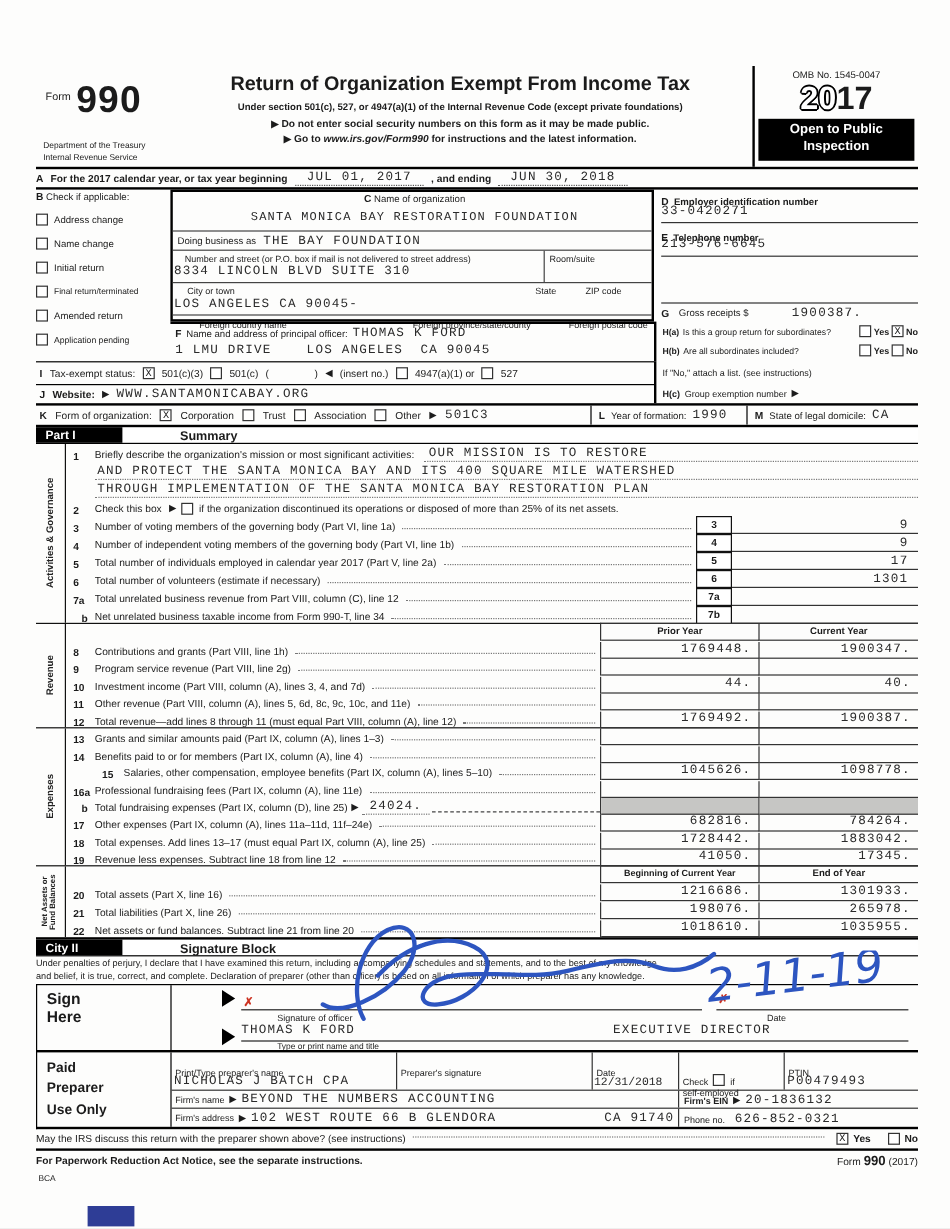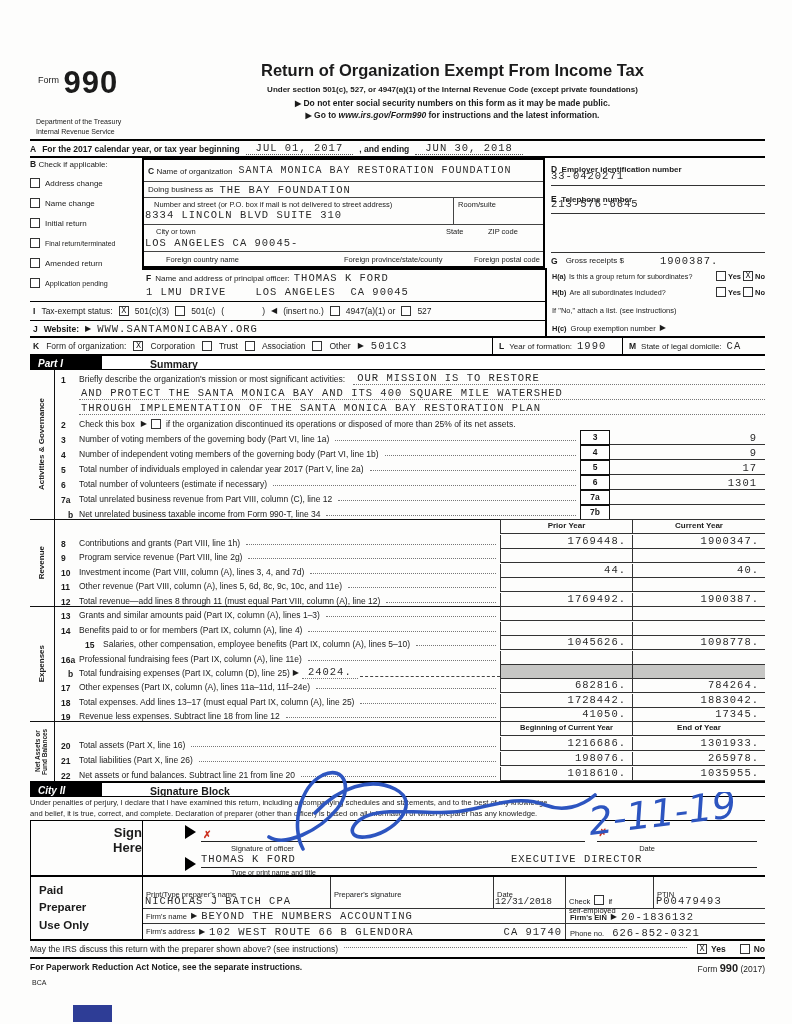--- a/index.html
+++ b/index.html
@@ -50,21 +50,21 @@
   #rowJ { top:320px; left:30px; width:735px; height:16px; display:flex; }
   .left-part { flex:1; }
   .right-part { width:220px; border-left:2px solid #000; padding-left:5px; }
   .hrow { display:flex; align-items:center; font-size:7.2px; height:16px; gap:3px; }
   .ynbox { display:flex; align-items:center; gap:2px; margin-left:auto; }
   #rowK { top:336px; left:30px; width:735px; height:18px; border-top:2px solid #000; display:flex; align-items:center; font-size:8.5px; }
   .kcell { border-left:1.5px solid #000; height:100%; display:flex; align-items:center; padding-left:6px; gap:5px; }
   
   .partbar { left:30px; width:735px; height:16px; border-top:2.5px solid #000; border-bottom:1.5px solid #000;
              display:flex; align-items:stretch; background:#fff; }
-  .ptag { background:#000; color:#fff; font-weight:bold; font-size:10px; width:72px; padding:2px 0 0 8px;font-style:italic; }
+  .ptag { background:#000; color:#fff; font-weight:bold; font-size:10px; width:72px; padding:2px 0 0 8px; }
   .ptitle { font-weight:bold; font-size:10.5px; padding:2px 0 0 48px; }
   
   #summary { top:370px; left:30px; width:735px; }
   .sgroup { display:flex; border-bottom:1.5px solid #111; }
   .vstrip { width:25px; border-right:1.5px solid #111; display:flex; align-items:center; justify-content:center; }
   .vlabel { writing-mode:vertical-rl; transform:rotate(180deg); font-size:8px; font-weight:bold; color:#222;
             text-align:center; line-height:1.05; }
   .vlabel.small { font-size:6.5px; }
   .scontent { flex:1; padding-left:3px; }
   .srow { display:flex; align-items:flex-end; height:15px; }
@@ -78,21 +78,21 @@
   .pc .c1 { width:132px; border-right:1px solid #333; border-bottom:1px solid #333; text-align:right; padding-right:6px; min-height:14px; }
   .pc .c2 { flex:1; border-bottom:1px solid #333; text-align:right; padding-right:6px; min-height:14px; }
   .pc.hdr { border-top:1px solid #333; }
   .pc.hdr .c1, .pc.hdr .c2 { font-size:8px; font-weight:bold; text-align:center; padding:1px 0; }
   .shade { background:#c6c6c4; }
   .mission-line { border-bottom:1.5px dotted #777; }
   .dashline { flex:1; border-bottom:1.5px dashed #444; margin:0 0 2px 2px; min-width:6px; }
   
   #perjury { top:797px; left:30px; width:735px; font-size:7.6px; line-height:1.45; }
   #signblock { top:820px; left:30px; width:735px; height:55px; border-top:1.5px solid #000; border-left:1.5px solid #000; display:flex; }
-  .sig-left { width:112px; border-right:1.5px solid #000; padding:4px 0 0 8px;text-align:right; }
+  .sig-left { width:112px; border-right:1.5px solid #000; padding:4px 0 0 8px; }
   .sig-main { flex:1; position:relative; }
   .bigtri { width:0; height:0; border-left:11px solid #000; border-top:7px solid transparent; border-bottom:7px solid transparent; }
   .sigline { position:absolute; left:58px; right:180px; top:20px; border-bottom:1px solid #222; height:0; }
   .dateline { position:absolute; right:8px; width:160px; top:20px; border-bottom:1px solid #222; height:0; }
   #prepblock { top:875px; left:30px; width:735px; height:66px; border-top:2px solid #000; border-left:1.5px solid #000; border-bottom:2px solid #000; display:flex; }
   .prep-left { width:112px; border-right:1.5px solid #000; padding:5px 0 0 8px; font-weight:bold; font-size:11.5px; line-height:1.5; }
   .prep-main { flex:1; display:flex; flex-direction:column; }
   .prow1 { display:flex; height:32px; border-bottom:1px solid #333; }
   .pcell { border-right:1px solid #333; padding:13px 3px; position:relative; }
   .prow23 { display:flex; height:17px; align-items:flex-end; border-bottom:1px solid #333; }
@@ -119,20 +119,28 @@
     <div class="h-mid">
       <div class="h-title">Return of Organization Exempt From Income Tax</div>
       <div class="h-sub">Under section 501(c), 527, or 4947(a)(1) of the Internal Revenue Code (except private foundations)</div>
       <div class="h-bul"><span class="ar">▶</span>
         <span>Do not enter social security numbers on this form as it may be made public.</span></div>
       <div class="h-bul"><span class="ar">▶</span>
         <span>Go to</span>
         <i><span>www.irs.gov/Form990</span></i>
         <span>for instructions and the latest information.</span></div>
     </div>
+    <div class="h-right">
+      <div class="s8">OMB No. 1545-0047</div>
+      <div class="year2017"><span class="y-out">20</span><span>17</span></div>
+      <div class="openbox">
+        <div>Open to Public</div>
+          <div>Inspection</div>
+      </div>
+    </div>
   </div>
 
   <div class="abs" id="lineA">
     <span class="b">A</span>
     <span class="b">For the 2017 calendar year, or tax year beginning</span>
     <span class="mono fillin">JUL 01, 2017</span>
     <span class="b">, and ending</span>
     <span class="mono fillin">JUN 30, 2018</span>
   </div>
 
@@ -160,21 +168,21 @@
         <span>Amended return</span>
       </div>
     <div class="citem">
         <span class="cb"></span>
         <span style="font-size:7.2px;">Application pending</span>
       </div>
   </div>
 
   <div class="abs" id="cdrow">
     <div class="cbox">
-      <div class="crow" style="height:22px;">
+      <div class="crow" style="height:33px;flex-direction:column;">
         <span class="s8"><span class="b s85">C</span>
         <span>Name of organization</span></span>
         <span class="mono" style="font-size:10px;">SANTA MONICA BAY RESTORATION FOUNDATION</span>
       </div>
       <div class="crow" style="height:16px;">
         <span class="s8">Doing business as</span>
         <span class="mono">THE BAY FOUNDATION</span>
       </div>
       <div style="display:flex; height:27px; border-bottom:1px solid #444;">
         <div style="flex:1;">

